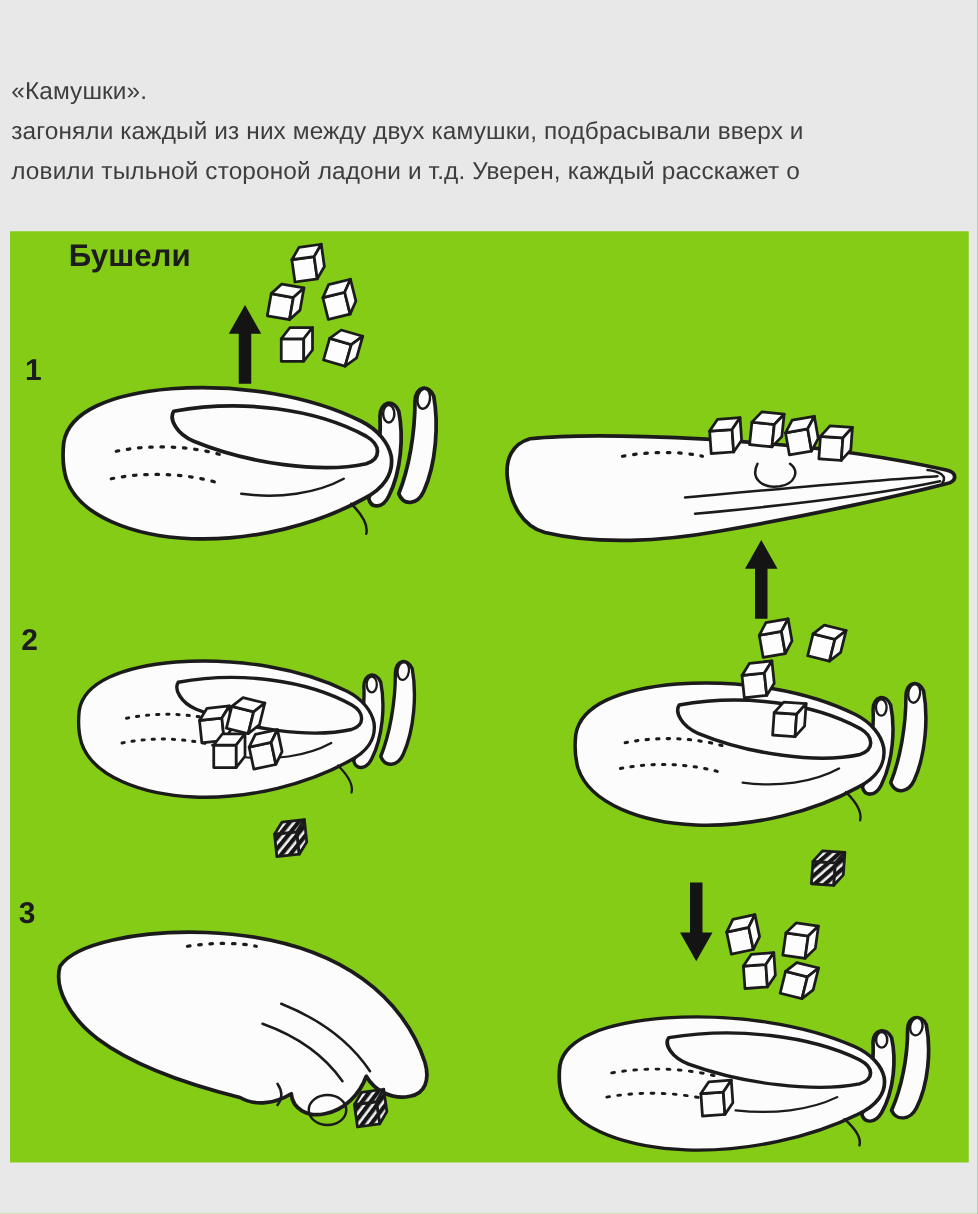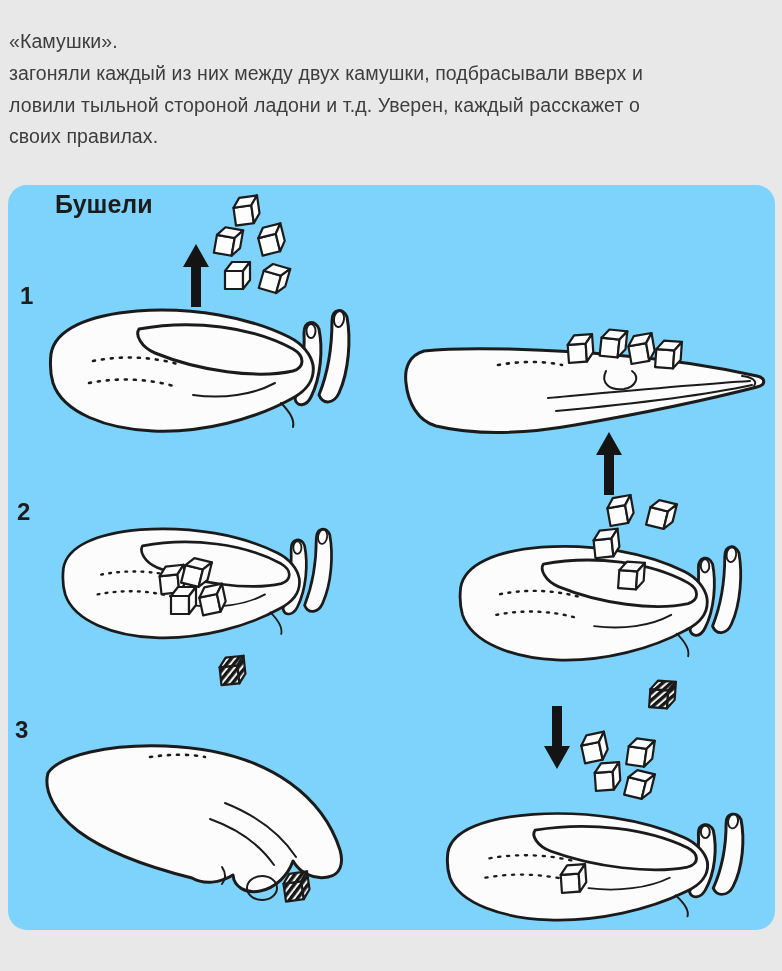--- a/index.html
+++ b/index.html
@@ -8,26 +8,26 @@
     background:#e8e8e8;
     font-family:"Liberation Sans",sans-serif;
     overflow:hidden;
   }
   .article{
     padding:26px 10px 0 9px;
     font-size:19.5px;
     line-height:31.8px;
     color:#3e3e3e;
     letter-spacing:0.1px;
+    margin-top:32px;
   }
   .panel{
     margin:32px 7px 0 8px;
     width:767px;height:745px;
-    background:#7dd3fc;
-    border-radius:19px;
+    background:#84cc16;
   }
   svg{display:block;}
   svg text{
     font-family:"Liberation Sans",sans-serif;
     font-weight:bold;
     fill:#1c1c1c;
   }
   .ink{stroke:#1b1b1b;fill:#fcfcfc;stroke-width:3;stroke-linejoin:round;stroke-linecap:round;}
   .ink-thin{stroke:#1b1b1b;fill:none;stroke-width:2;stroke-linecap:round;}
   .ink-dot{stroke:#1b1b1b;fill:none;stroke-width:2.6;stroke-linecap:round;stroke-dasharray:2 7;}
@@ -35,21 +35,20 @@
 </style>
 </head>
 <body>
 
 <div class="page">
 
   <div class="article">
     <div>«Камушки».</div>
     <div>загоняли каждый из них между двух камушки, подбрасывали вверх и</div>
     <div>ловили тыльной стороной ладони и т.д. Уверен, каждый расскажет о</div>
-    <div>своих правилах.</div>
   </div>
 
   <div class="panel">
     <svg width="767" height="745" viewBox="8 218 767 745">
       <defs>
         <pattern id="hatch" width="5.5" height="5.5" patternUnits="userSpaceOnUse" patternTransform="rotate(45)">
           <rect width="5.5" height="5.5" fill="#f2f2f2"></rect>
           <rect width="3.4" height="5.5" fill="#161616"></rect>
         </pattern>
 

